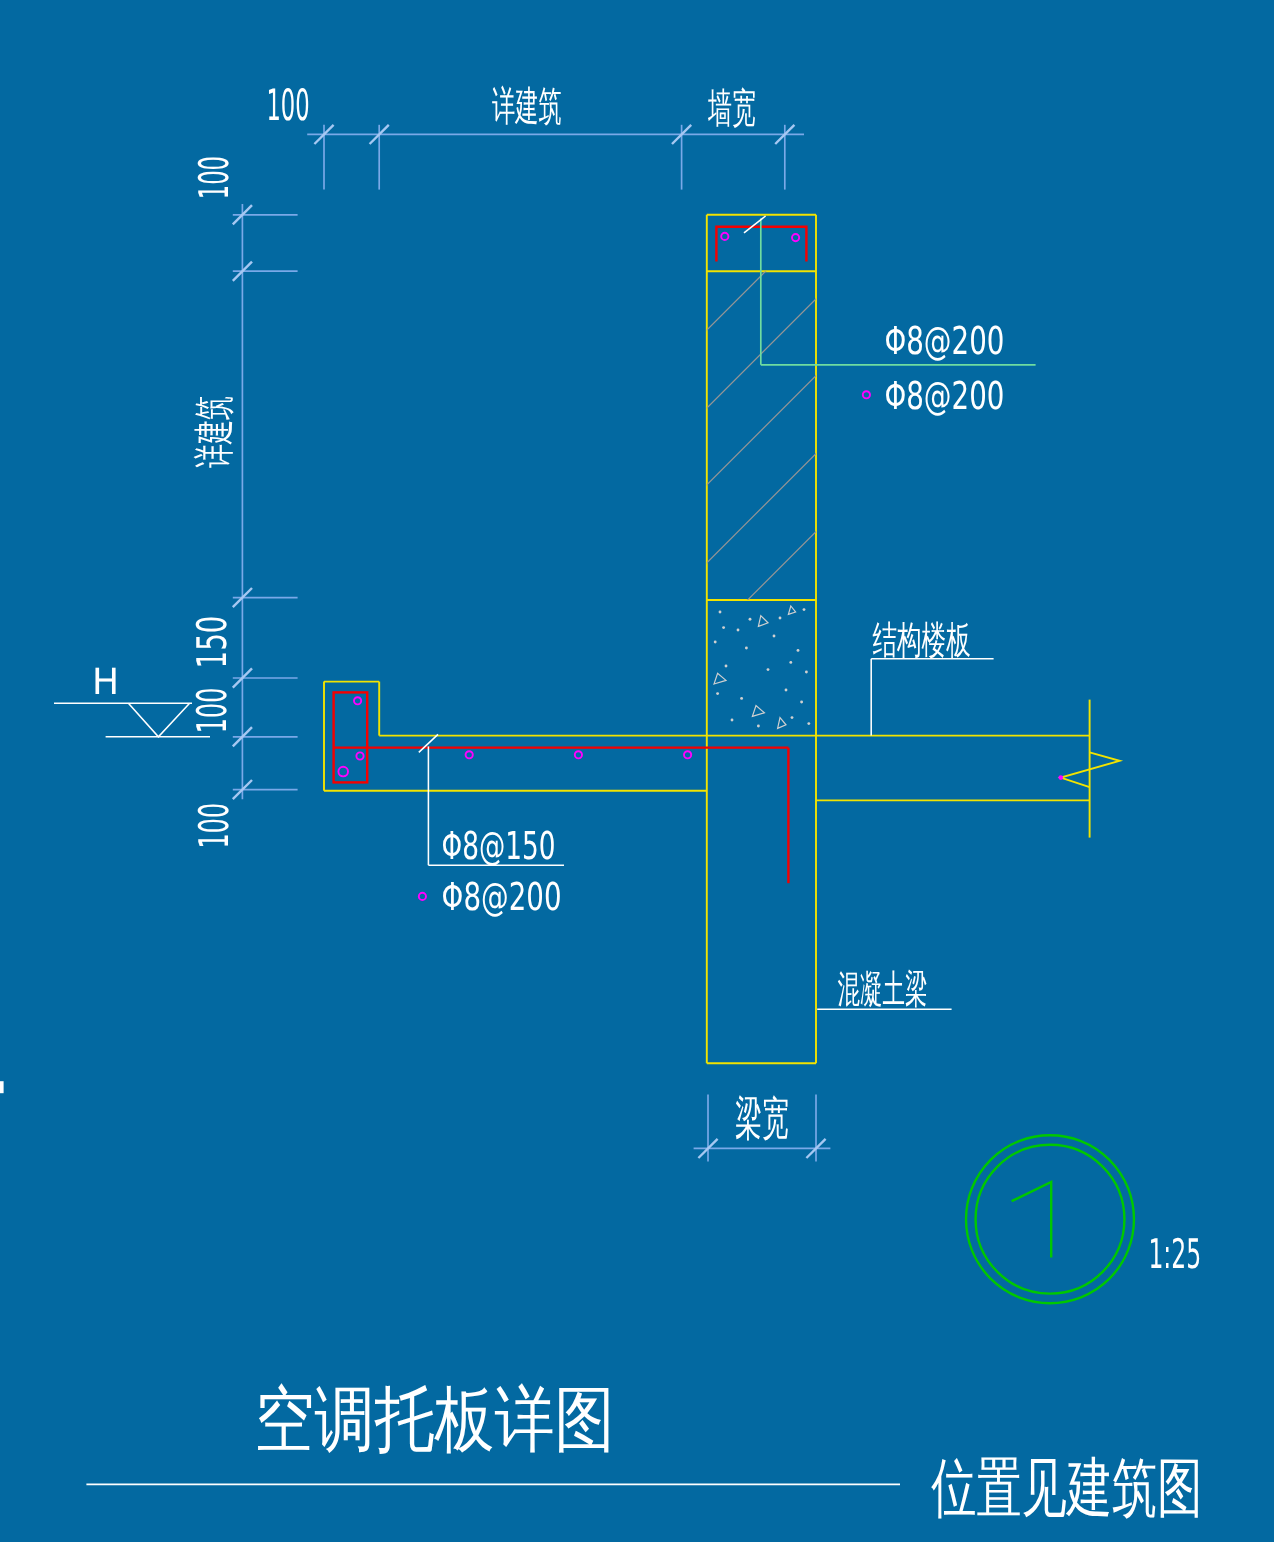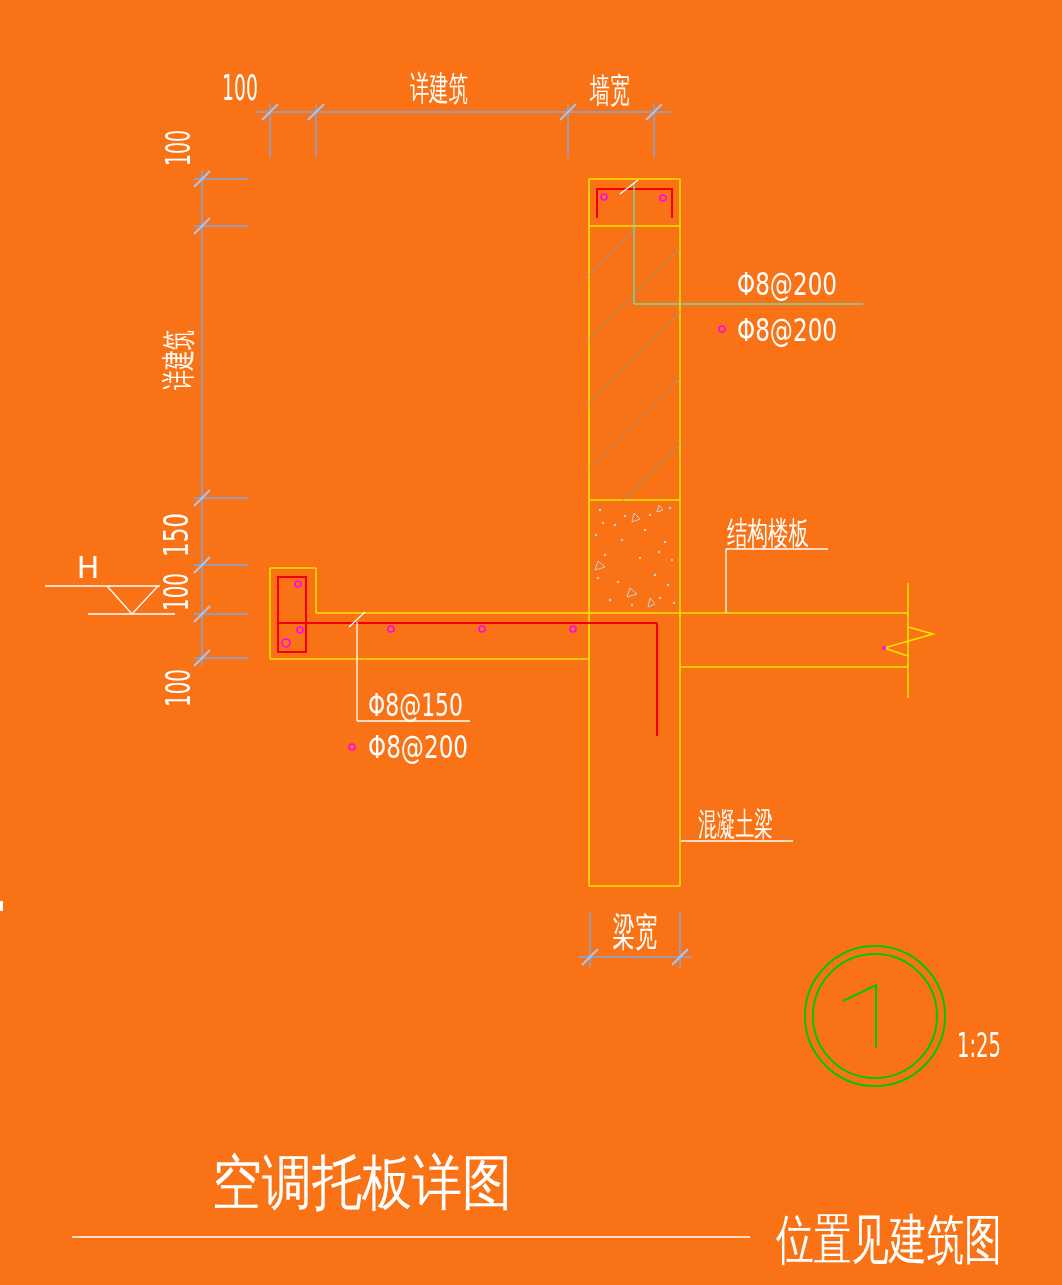--- a/index.html
+++ b/index.html
@@ -1,16 +1,16 @@
 <!DOCTYPE html>
 <html><head>
 <meta charset="utf-8">
 <style>
   html,body{margin:0;padding:0;background:#000;}
-  .canvas-wrap{position:relative;width:1062px;height:1285px;background:#f97316;overflow:hidden;}
+  .canvas-wrap{position:relative;width:1062px;height:1285px;background:#0369a1;overflow:hidden;}
   svg{display:block;}
   .dim{stroke:#7aa9e8;stroke-width:1.4;fill:none;}
   .tick{stroke:#a6c8f2;stroke-width:2;fill:none;}
   .out{stroke:#f2e300;stroke-width:1.6;fill:none;}
   .bar{stroke:#f40000;stroke-width:2;fill:none;}
   .sec{stroke:#ff00ff;stroke-width:1.6;fill:none;}
   .ldr{stroke:#6fdca0;stroke-width:1.4;fill:none;}
   .wht{stroke:#ffffff;stroke-width:1.3;fill:none;}
   .hat{stroke:#969696;stroke-width:1;fill:none;}
   .gcirc{stroke:#00c800;stroke-width:2;fill:none;}

